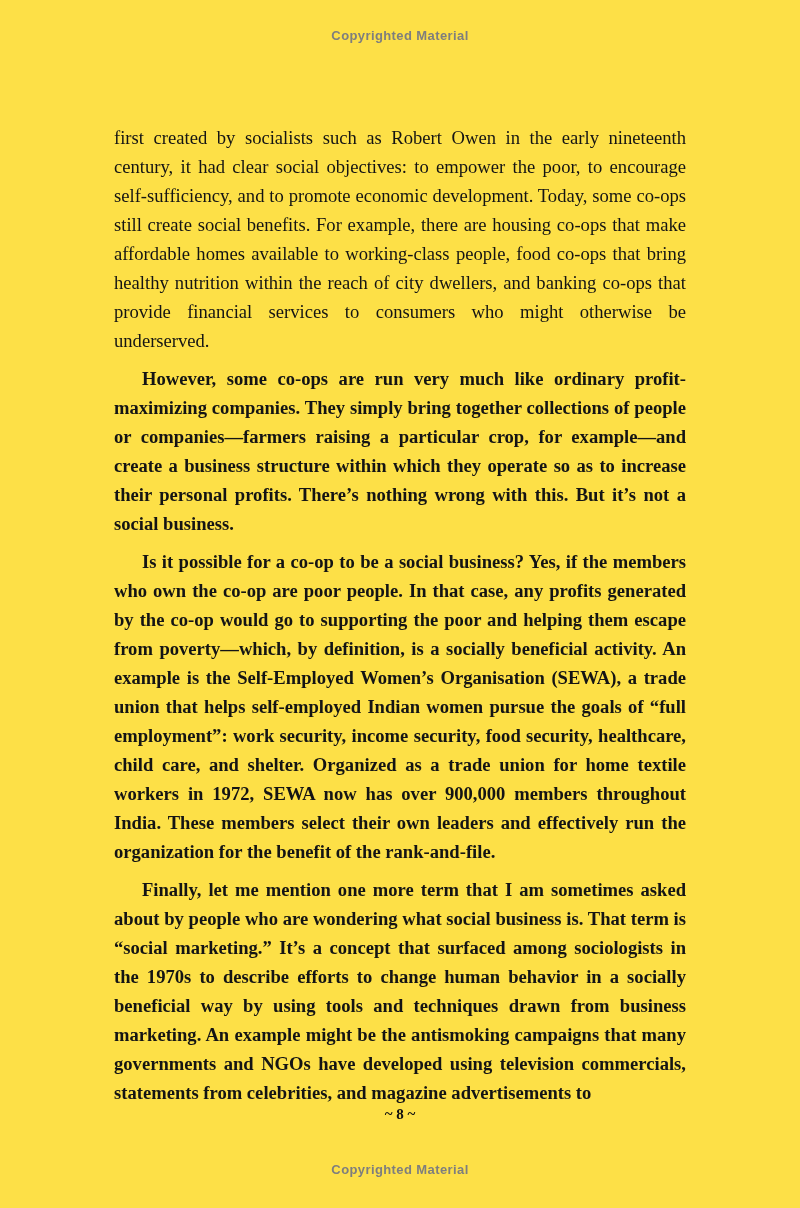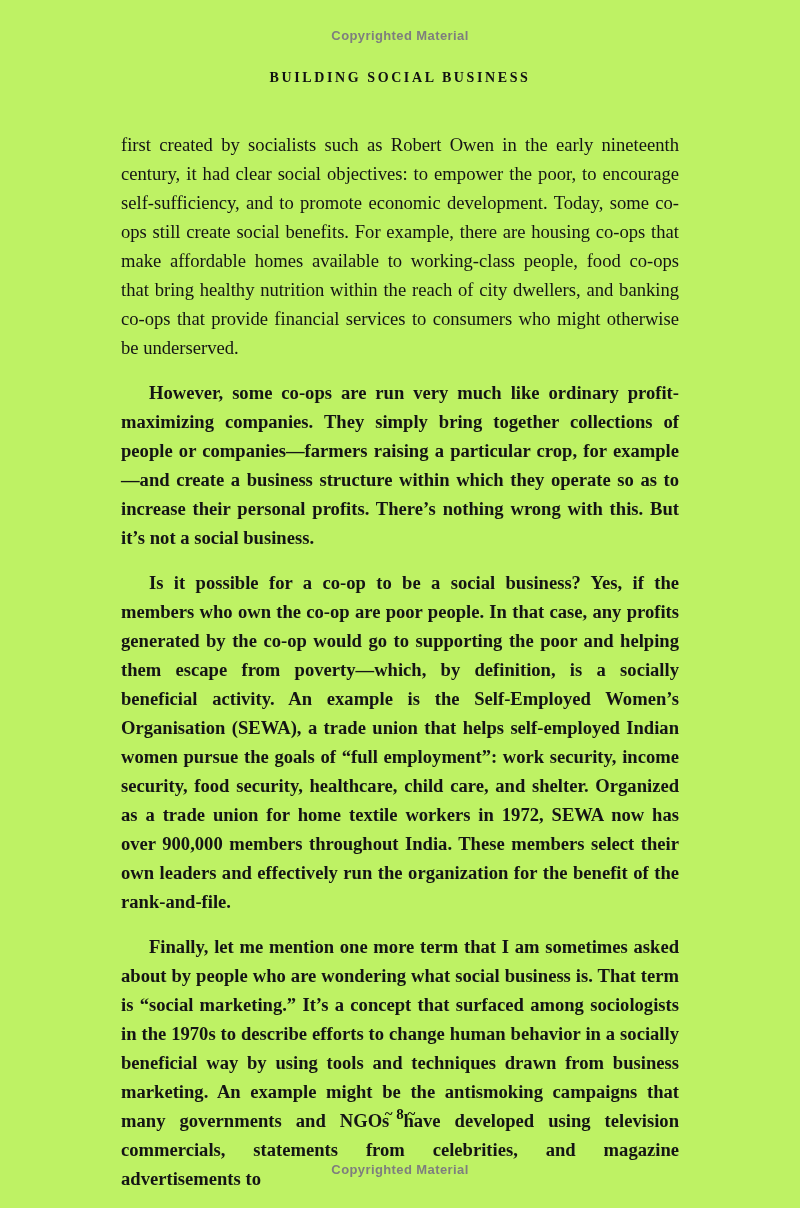--- a/index.html
+++ b/index.html
@@ -4,21 +4,21 @@
 <style>
   html, body {
     margin: 0;
     padding: 0;
     background: #ffffff;
   }
   .page {
     position: relative;
     width: 800px;
     height: 1208px;
-    background: #bef264;
+    background: #fde047;
     font-family: "Liberation Serif", serif;
     color: #1c1c1c;
     overflow: hidden;
   }
   .copyright {
     position: absolute;
     left: 0;
     width: 100%;
     text-align: center;
     font-family: "Liberation Sans", sans-serif;
@@ -45,21 +45,21 @@
     position: absolute;
     top: 114px;
     left: 105px;
     width: 590px;
     text-align: justify;
     font-size: 18.6px;
     line-height: 29px;
     color: #141414;
   }
   .body-text p {
-    margin: 16px;
+    margin: 9px;
     padding: 0;
   }
   .body-text p.indent {
     text-indent: 28px;
     font-weight: bold;
   }
   .page-number {
     position: absolute;
     top: 1106px;
     left: 0;
@@ -71,21 +71,20 @@
     color: #111111;
   }
 </style>
 </head>
 <body>
 
 <div class="page">
 
   <div class="copyright top">Copyrighted Material</div>
 
-  <div class="running-header">BUILDING SOCIAL BUSINESS</div>
 
   <div class="body-text">
     <p class="no-indent">first created by socialists such as Robert Owen in the early nineteenth century, it had clear social objectives: to empower the poor, to encourage self-sufficiency, and to promote economic development. Today, some co-ops still create social benefits. For example, there are housing co-ops that make affordable homes available to working-class people, food co-ops that bring healthy nutrition within the reach of city dwellers, and banking co-ops that provide financial services to consumers who might otherwise be underserved.</p>
     <p class="indent">However, some co-ops are run very much like ordinary profit-maximizing companies. They simply bring together collections of people or companies—farmers raising a particular crop, for example—and create a business structure within which they operate so as to increase their personal profits. There’s nothing wrong with this. But it’s not a social business.</p>
     <p class="indent">Is it possible for a co-op to be a social business? Yes, if the members who own the co-op are poor people. In that case, any profits generated by the co-op would go to supporting the poor and helping them escape from poverty—which, by definition, is a socially beneficial activity. An example is the Self-Employed Women’s Organisation (SEWA), a trade union that helps self-employed Indian women pursue the goals of “full employment”: work security, income security, food security, healthcare, child care, and shelter. Organized as a trade union for home textile workers in 1972, SEWA now has over 900,000 members throughout India. These members select their own leaders and effectively run the organization for the benefit of the rank-and-file.</p>
     <p class="indent">Finally, let me mention one more term that I am sometimes asked about by people who are wondering what social business is. That term is “social marketing.” It’s a concept that surfaced among sociologists in the 1970s to describe efforts to change human behavior in a socially beneficial way by using tools and techniques drawn from business marketing. An example might be the antismoking campaigns that many governments and NGOs have developed using television commercials, statements from celebrities, and magazine advertisements to</p>
   </div>
 
   <div class="page-number">~ 8 ~</div>
 

